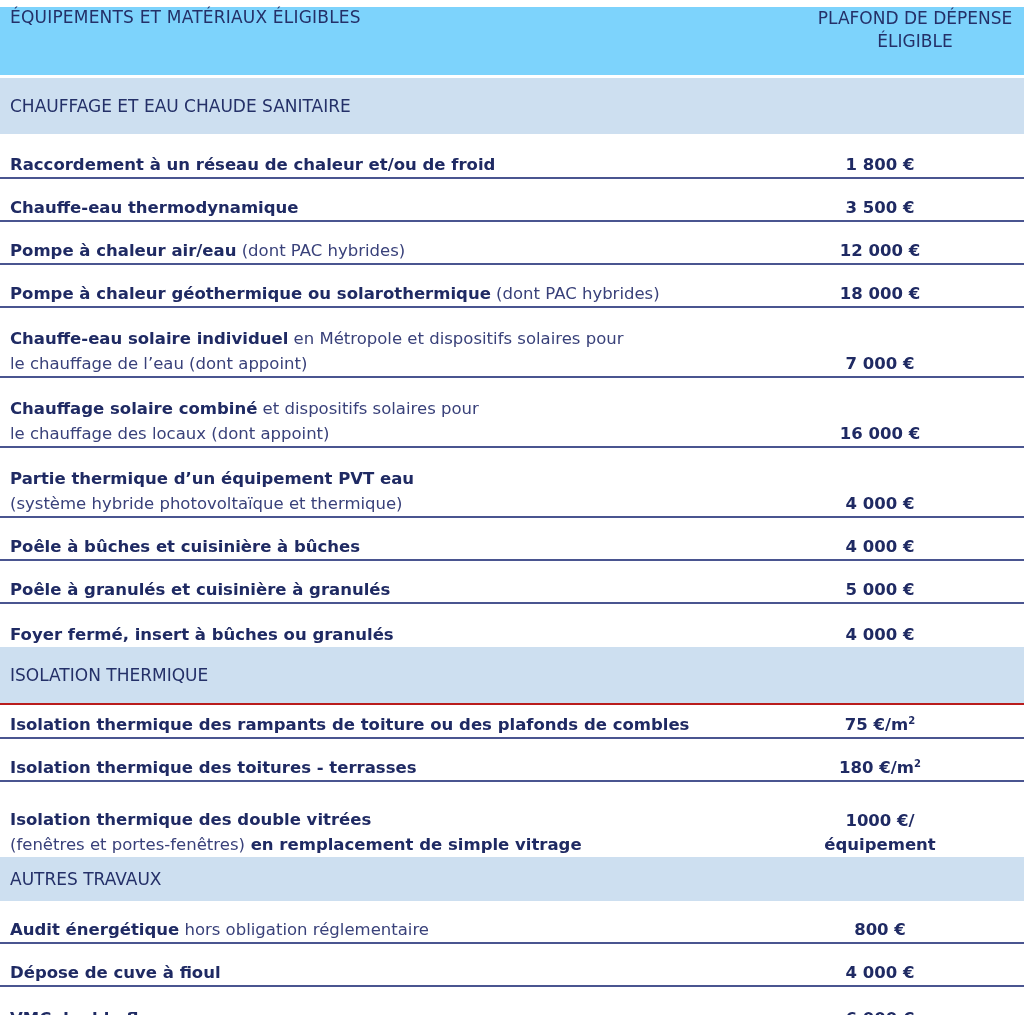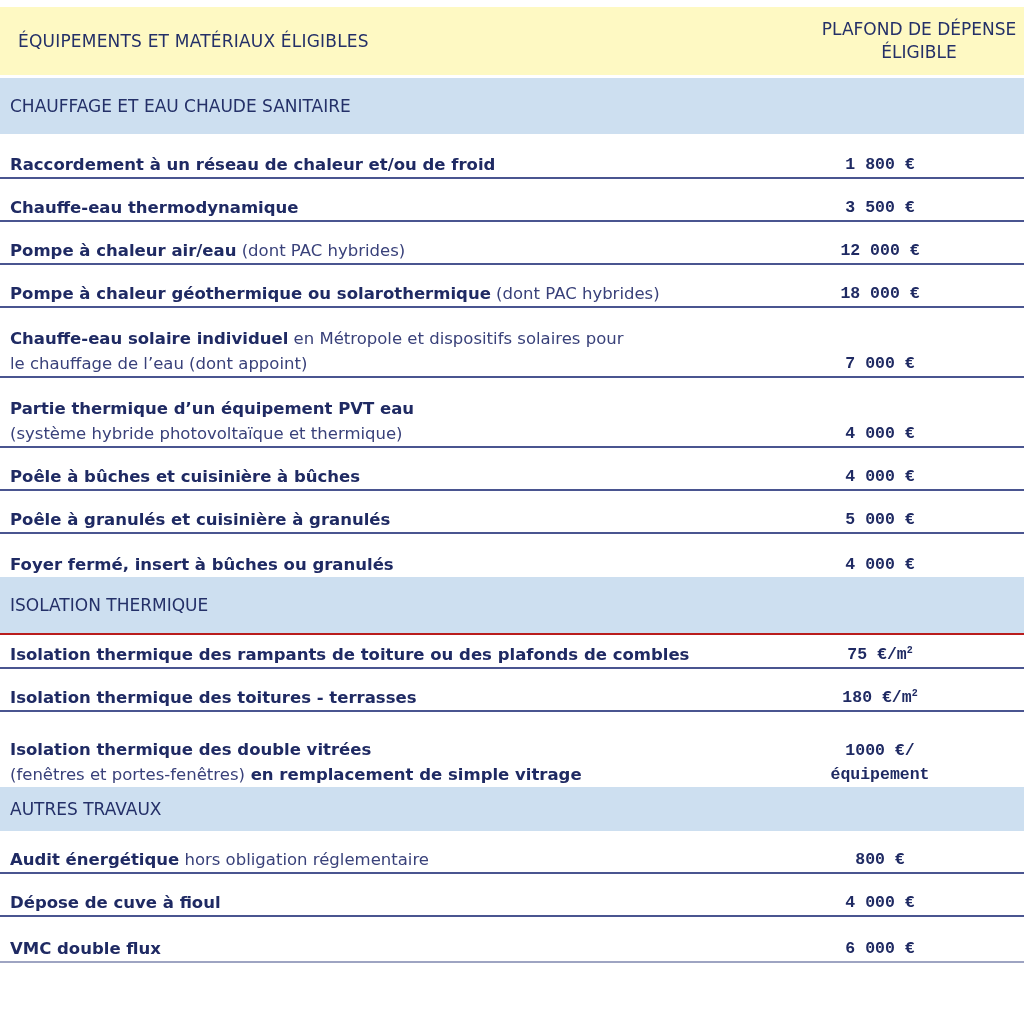--- a/index.html
+++ b/index.html
@@ -4,24 +4,23 @@
   <style>
     html, body { margin: 0; padding: 0; background: #ffffff; }
     body {
       width: 1024px; height: 1015px; overflow: hidden;
       font-family: "DejaVu Sans", sans-serif;
       color: #1f2a63;
       position: relative;
     }
     .table { position: absolute; left: 0; top: 7px; width: 1024px; }
     .head {
-      height: 68px; background: #fef9c3;
-      display: flex; align-items: center;
+      height: 68px; background: #7dd3fc;
+      display: flex; 
       border-bottom: 3px solid #ffffff;
-      padding-left: 8px;
     }
     .head .c1 {
       width: 760px; padding-left: 10px; box-sizing: border-box;
       font-size: 17px; letter-spacing: 0.2px; font-weight: 500;
       color: #243068;
     }
     .head .c2 {
       flex: 1; text-align: center; font-size: 17px; line-height: 23px;
       color: #243068; padding-left: 46px; box-sizing: border-box;
     }
@@ -43,21 +42,21 @@
     .row.h3 { height: 75px; }
     .row .label {
       width: 760px; padding-left: 10px; box-sizing: border-box;
       font-size: 16.5px; line-height: 25px; color: #222c66;
     }
     .row .label b { font-weight: 700; color: #1f2a63; }
     .row .label span.norm { font-weight: 400; color: #39417a; }
     .row .value {
       flex: 1; text-align: center; padding-left: 0px;
       font-size: 16.5px; font-weight: 700; color: #1f2a63; line-height: 24px;
-      box-sizing: border-box; padding-right: 24px; font-family: Liberation Mono, monospace;
+      box-sizing: border-box; padding-right: 24px;
     }
     .last-line { height: 2px; background: #9ea4c2; }
     sup { font-size: 10px; vertical-align: 6px; }
   </style>
 </head>
 <body>
 
 <div class="table">
 
   <div class="head">
@@ -85,20 +84,27 @@
   <div class="row h1">
     <div class="label"><b>Pompe à chaleur géothermique ou solarothermique</b><span class="norm"> (dont PAC hybrides)</span></div>
     <div class="value">18 000 €</div>
   </div>
   <div class="row h2">
     <div class="label">
       <div><b>Chauffe-eau solaire individuel</b><span class="norm"> en Métropole et dispositifs solaires pour</span></div>
       <div><span class="norm">le chauffage de l’eau (dont appoint)</span></div>
     </div>
     <div class="value">7 000 €</div>
+  </div>
+  <div class="row h2">
+    <div class="label">
+      <div><b>Chauffage solaire combiné</b><span class="norm"> et dispositifs solaires pour</span></div>
+      <div><span class="norm">le chauffage des locaux (dont appoint)</span></div>
+    </div>
+    <div class="value">16 000 €</div>
   </div>
   <div class="row h2">
     <div class="label">
       <div><b>Partie thermique d’un équipement PVT eau</b></div>
       <div><span class="norm">(système hybride photovoltaïque et thermique)</span></div>
     </div>
     <div class="value">4 000 €</div>
   </div>
   <div class="row h1">
     <div class="label"><b>Poêle à bûches et cuisinière à bûches</b></div>

